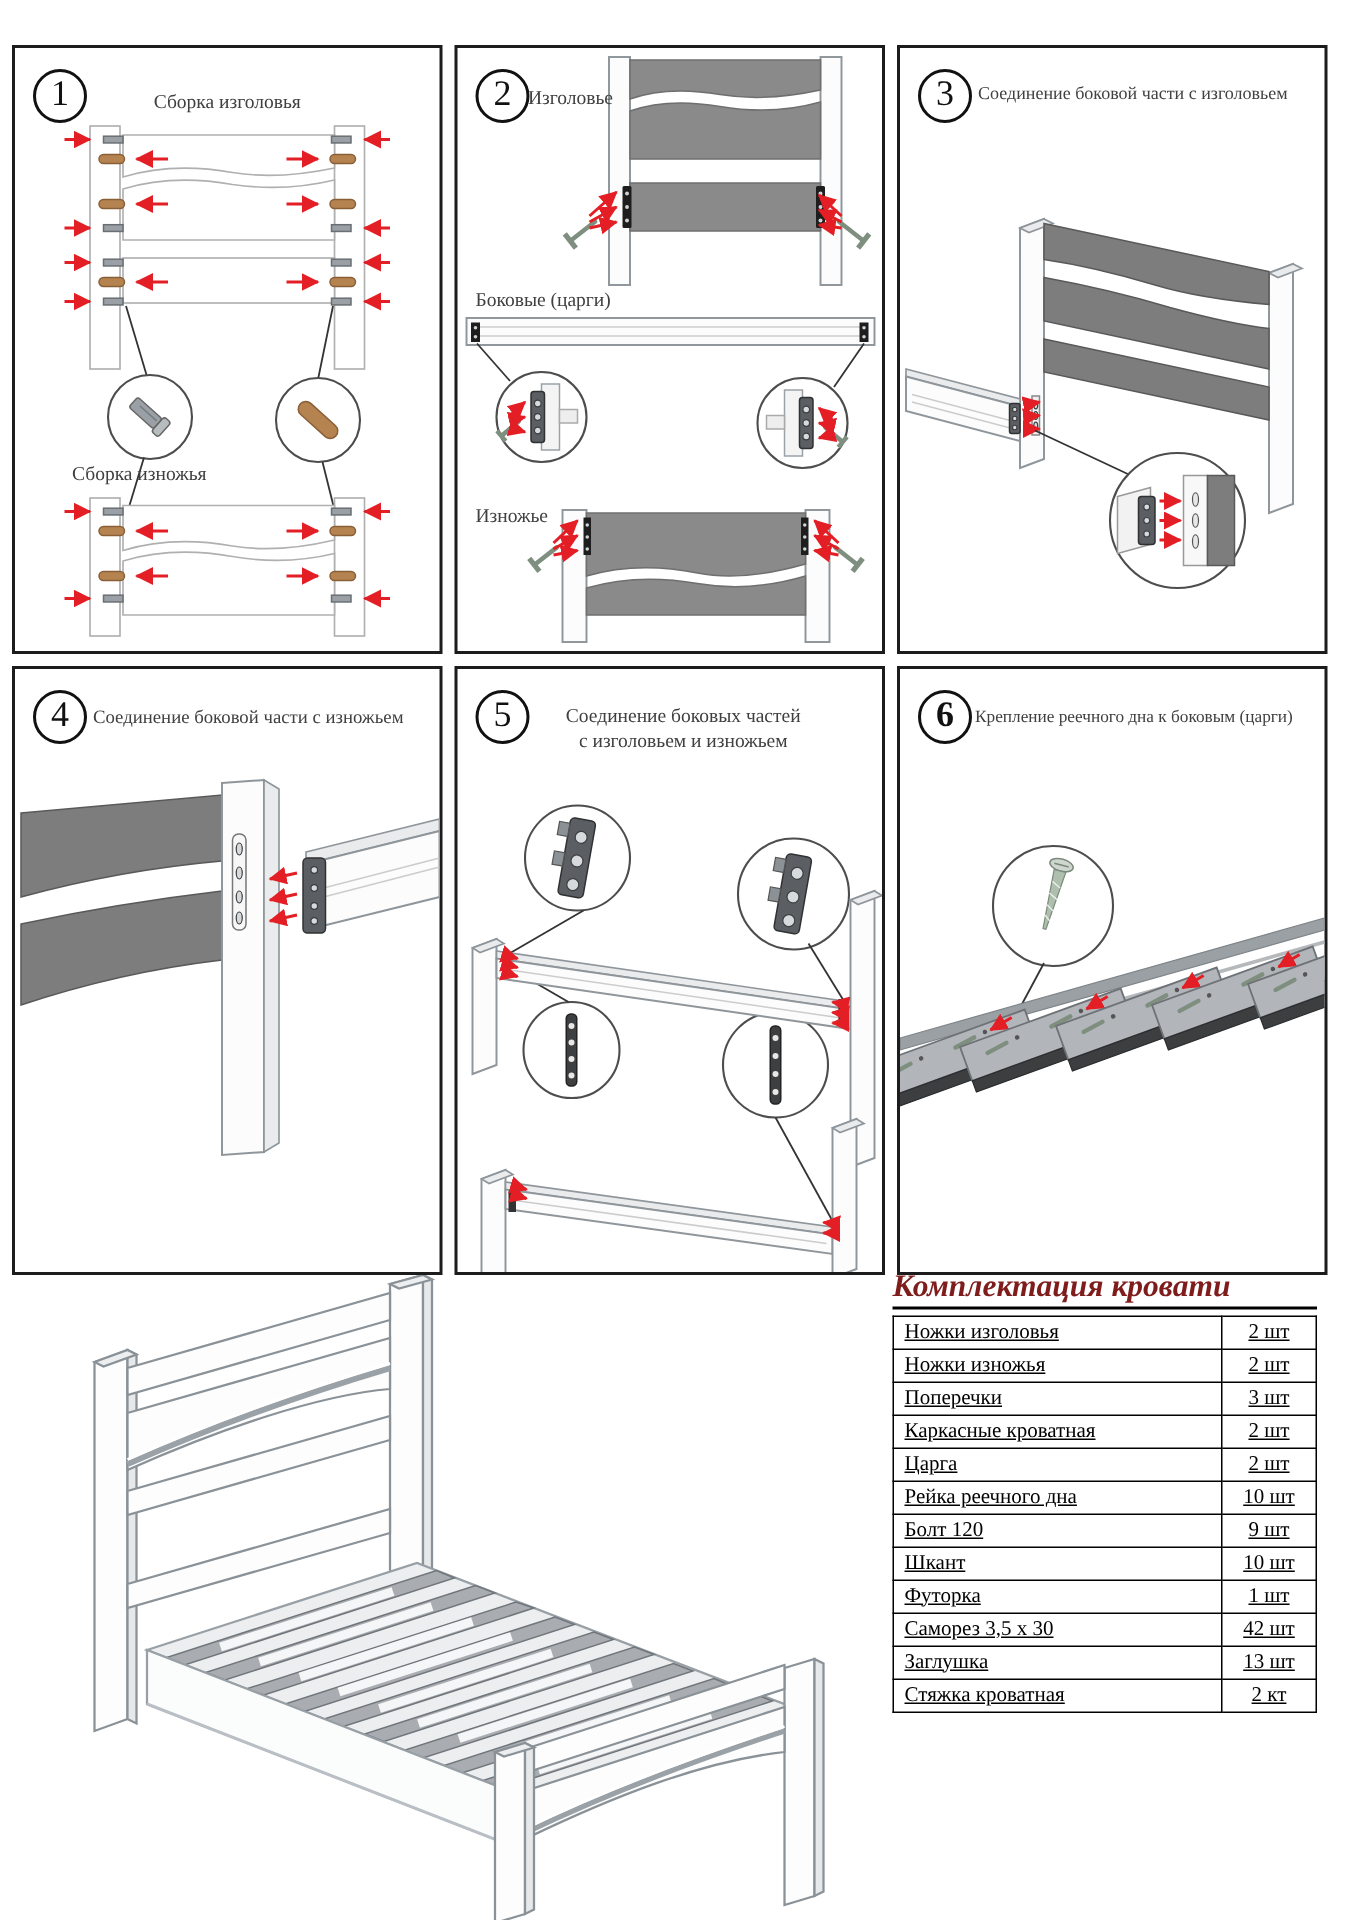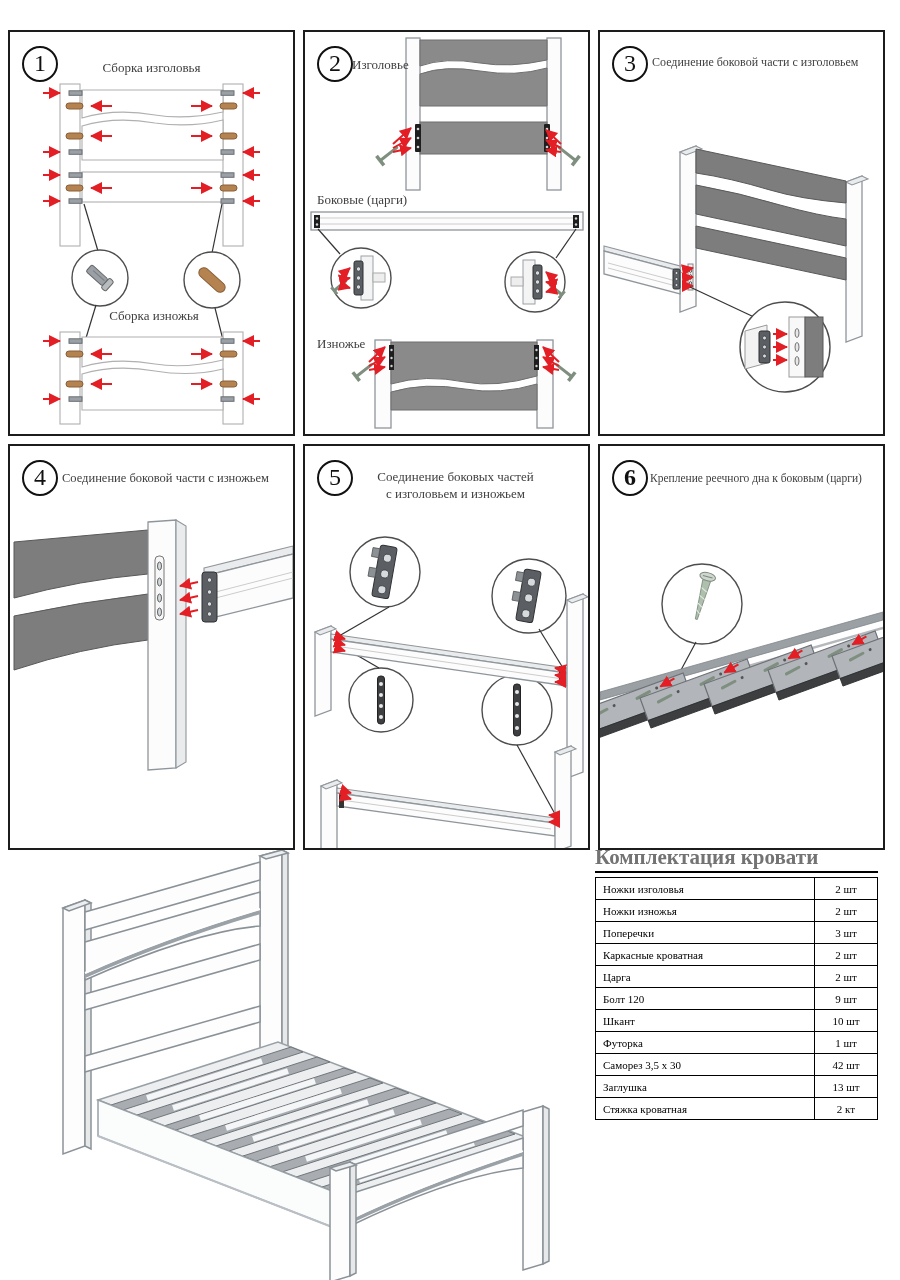--- a/index.html
+++ b/index.html
@@ -21,43 +21,43 @@
   svg .cl{fill:#fff;stroke:#4d4d4d;stroke-width:1.4;}
   svg .ln{stroke:#333;stroke-width:1.2;}
   svg .bolt{fill:#9aa0a5;stroke:#696f73;stroke-width:1;}
   svg .dowel{fill:#b5834f;stroke:#8a5f38;stroke-width:1;}
   svg .plate{fill:#5b5f63;stroke:#2f3133;stroke-width:1;}
   svg .hole{fill:#d6dadd;stroke:#3c3e40;stroke-width:0.8;}
   svg .scr{stroke:#7f8f7f;stroke-width:3;stroke-linecap:round;}
   svg .groove{stroke:#cccccc;stroke-width:1;}
   
   .kit{position:absolute;left:595px;top:845px;width:283px;}
-  .kit-title{font-weight:bold;font-size:21px;color:#737373;
+  .kit-title{font-style:italic;font-weight:bold;font-size:21px;color:#7f1d1d;
         border-bottom:2.5px solid #000;padding-bottom:1px;margin-bottom:4px;}
   .kit table{border-collapse:collapse;width:100%;}
-  .kit td{border:1.6px solid #000;font-size:11px;color:#000;height:19px;padding:1px 4px 1px 7px;}
+  .kit td{border:1.6px solid #000;font-size:14px;color:#000;height:19px;padding:1px 4px 1px 7px;text-decoration:underline;}
   .kit td.q{width:58px;text-align:center;padding:1px 2px;margin-top:48px;}
 </style>
 </head>
 <body>
 
 <svg width="0" height="0" style="position:absolute">
   <defs>
     <marker id="ah" markerWidth="7" markerHeight="7" refX="5.5" refY="3" orient="auto">
       <path d="M0,0 L6,3 L0,6 Z" fill="#e31e24"></path>
     </marker>
   </defs>
 </svg>
 
 <div class="page">
 
   <div class="panel" style="left:8px;top:30px;">
     <div class="step-circle">1</div>
     <div class="ptitle center" style="top:28px;">Сборка изголовья</div>
-    <div class="ptitle" style="left:54px;top:276px;width:180px;text-align:center;">Сборка изножья</div>
+    <div class="ptitle" style="left:38px;top:276px;width:180px;text-align:left;">Сборка изножья</div>
     <svg class="ill" viewBox="0 0 283 402">
       <g>
         <rect class="thin" x="50" y="52" width="20" height="162"></rect>
         <rect class="thin" x="213" y="52" width="20" height="162"></rect>
         <path class="thin" d="M72,58 H213 V80 Q175,88 145,83 Q105,76 72,86 Z"></path>
         <path class="thin" d="M72,94 Q105,84 145,91 Q180,96 213,88 V128 H72 Z"></path>
         <rect class="thin" x="72" y="140" width="141" height="30"></rect>
 
         <rect class="bolt" x="59" y="58.8" width="13" height="4.5"></rect>
         <path class="ra" d="M33,61 H50" marker-end="url(#ah)"></path>
@@ -540,20 +540,24 @@
           </tr>
         <tr>
             <td class="n">Каркасные кроватная</td>
             <td class="q">2 шт</td>
           </tr>
         <tr>
             <td class="n">Царга</td>
             <td class="q">2 шт</td>
           </tr>
         <tr>
+            <td class="n">Рейка реечного дна</td>
+            <td class="q">10 шт</td>
+          </tr>
+        <tr>
             <td class="n">Болт 120</td>
             <td class="q">9 шт</td>
           </tr>
         <tr>
             <td class="n">Шкант</td>
             <td class="q">10 шт</td>
           </tr>
         <tr>
             <td class="n">Футорка</td>
             <td class="q">1 шт</td>

